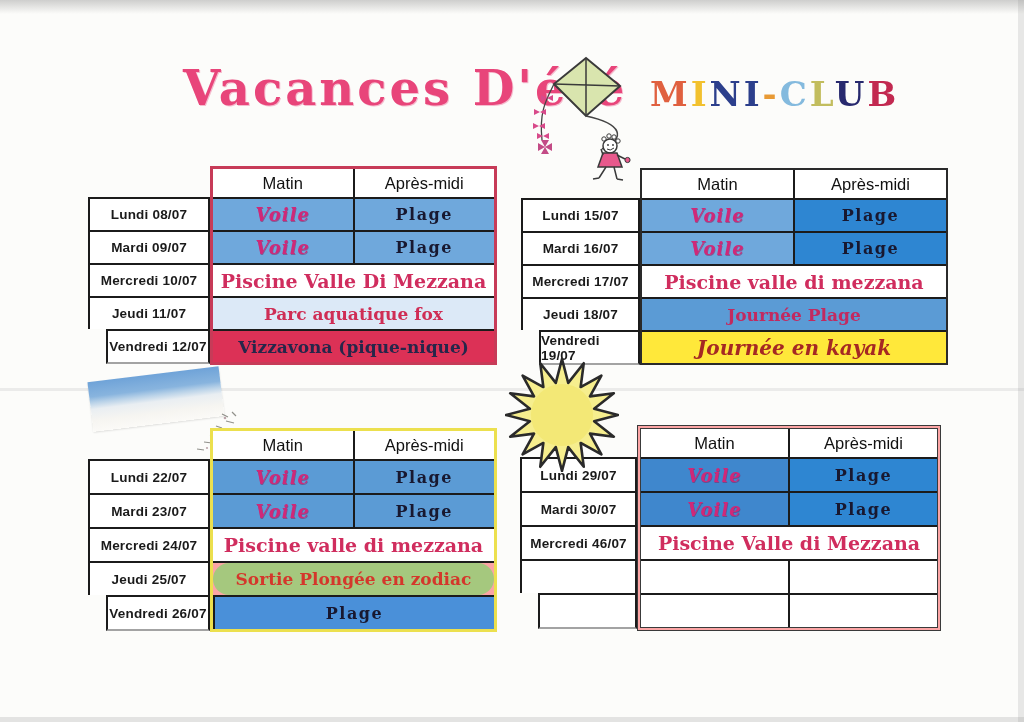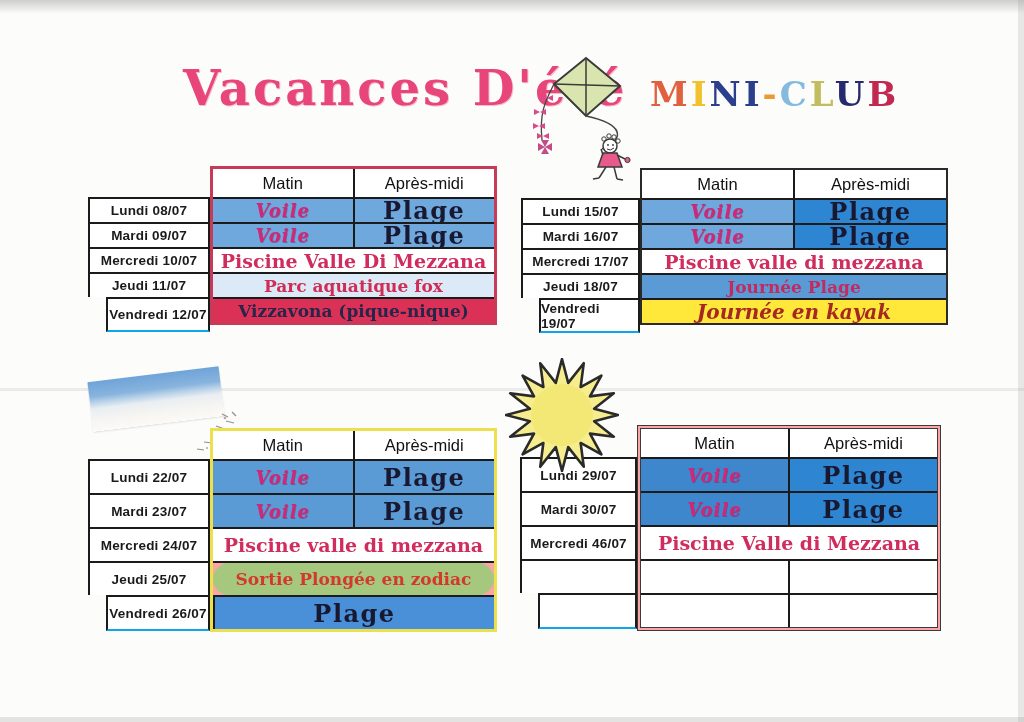--- a/index.html
+++ b/index.html
@@ -48,52 +48,52 @@
   .g1 { left: 88px;  top: 166px; }
   .g2 { left: 521px; top: 168px; }
   .g3 { left: 88px;  top: 428px; }
   .g4 { left: 520px; top: 425px; }
   .g1 .day-col { width:122px; margin-top:31px; }
   .g2 .day-col { width:119px; margin-top:30px; }
   .g3 .day-col { width:122px; margin-top:31px; }
   .g4 .day-col { width:117px; margin-top:32px; }
   .g1 .main { width:287px; } .g2 .main { width:308px; }
   .g3 .main { width:287px; } .g4 .main { width:304px; }
-  .g1 .row, .g1 .day-cell, .g2 .row, .g2 .day-cell { height: 25px; }
+  .g1 .row, .g1 .day-cell, .g2 .row, .g2 .day-cell { height: 33px; }
   .g3 .row, .g3 .day-cell, .g4 .row, .g4 .day-cell { height: 34px; }
   .g1 .day-cell:last-child, .g2 .day-cell:last-child { height: 35px; }
   .g3 .day-cell:last-child, .g4 .day-cell:last-child { height: 36px; }
   .g1 .hrow, .g2 .hrow, .g3 .hrow, .g4 .hrow { height: 28px; }
 
   .day-col { display:flex; flex-direction:column; }
   .day-cell {
     border: 2px solid #1b1b1b; border-bottom: none; background: #fff;
     display:flex; align-items:center; justify-content:center;
     font-size: 13.5px; font-weight: 600; letter-spacing: .2px;
   }
-  .day-cell:last-child { border-bottom: 2px solid #0ea5e9; margin-left: 18px; }
+  .day-cell:last-child { border-bottom: 2px solid #a3a3a3; margin-left: 18px; }
 
   .main { display:flex; flex-direction:column; background:#fca5a5; }
   .b-red    { border: 3px solid #c73b58; }
   .b-black  { border: 2px solid #2a2a2a; }
   .b-yellow { border: 3px solid #ece04e; }
   .b-double { border: 4px double #3a3a3a; }
   .row { display:flex; }
   .row + .row { border-top: 2px solid #1b1b1b; }
   .cell { flex:1 1 0; display:flex; align-items:center; justify-content:center;
           overflow:hidden; white-space:nowrap; }
   .divd { border-left: 2px solid #1b1b1b; }
   .hcell { font-size: 16.5px; color:#111; background:#fff; }
 
   
   .c-voile   { color:#d02878; font-style:italic; font-weight:bold;
                font-family:"DejaVu Serif",serif; font-size:18px; letter-spacing:1px;
                text-shadow:.5px .5px 0 rgba(138,26,85,.5); }
   .c-plage   { color:#181830; font-weight:bold; font-family:"DejaVu Serif",serif;
-               font-size:24px; letter-spacing:1.5px; }
+               font-size:16px; letter-spacing:1.5px; }
   .c-piscine { color:#d02d5e; font-weight:bold; font-family:"DejaVu Serif",serif;
                font-size:19px; }
   .c-parc    { color:#cf2d55; font-weight:bold; font-family:"DejaVu Serif",serif;
                font-size:17px; }
   .c-vizza   { color:#26264a; font-weight:bold; font-family:"DejaVu Serif",serif;
                font-size:17px; }
   .c-jplage  { color:#c22a60; font-weight:bold; font-family:"DejaVu Serif",serif;
                font-size:17px; }
   .c-kayak   { color:#a52823; font-weight:bold; font-style:italic;
                font-family:"DejaVu Serif",serif; font-size:20px; }

